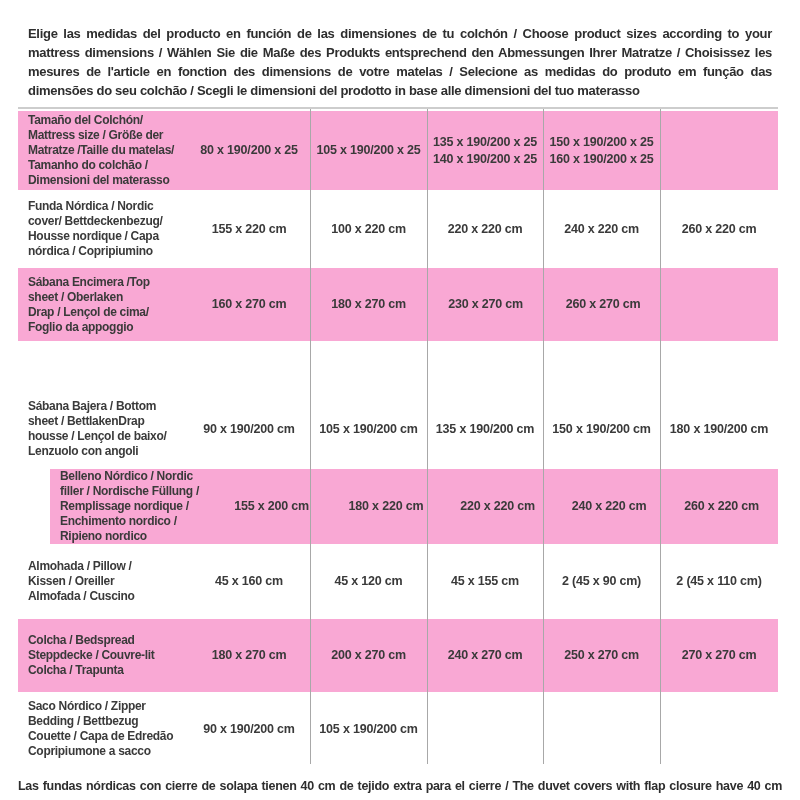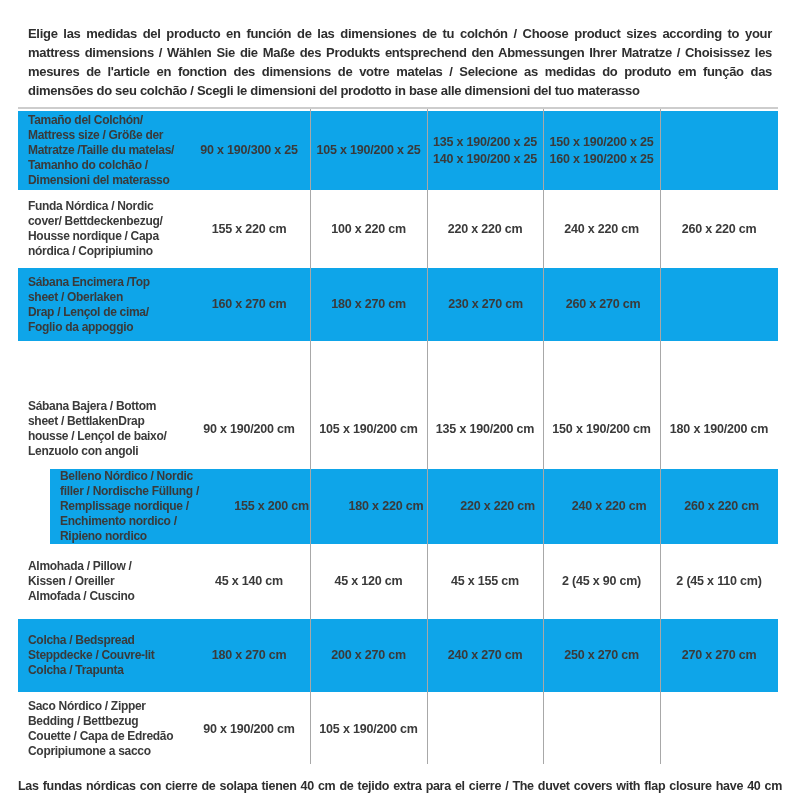--- a/index.html
+++ b/index.html
@@ -42,21 +42,21 @@
   }
   .vl1 { left: 292px; }
   .vl2 { left: 409px; }
   .vl3 { left: 525px; }
   .vl4 { left: 642px; }
   .row {
     display: flex;
     box-sizing: border-box;
   }
   .row.shade {
-    background: #0ea5e9;
+    background: #f9a8d4;
     border-top: 2px solid #ffffff;
     border-bottom: 2px solid #ffffff;
   }
   .r0 { height: 83px; }
   .r1 { height: 74px; }
   .r2 { height: 77px; }
   .r3 { height: 76px; margin-top: 48px; }
   .r4 { height: 79px; margin-left: 32px; }
   .r5 { height: 71px; }
   .r6 { height: 77px; }
@@ -112,21 +112,21 @@
     <div class="vl vl2"></div>
     <div class="vl vl3"></div>
     <div class="vl vl4"></div>
 
     <div class="row shade r0">
       <div class="cell label">Tamaño del Colchón/
 Mattress size / Größe der
 Matratze /Taille du matelas/
 Tamanho do colchão /
 Dimensioni del materasso</div>
-      <div class="cell val c1">90 x 190/300 x 25</div>
+      <div class="cell val c1">80 x 190/200 x 25</div>
       <div class="cell val c2">105 x 190/200 x 25</div>
       <div class="cell val c3">135 x 190/200 x 25
 140 x 190/200 x 25</div>
       <div class="cell val c4">150 x 190/200 x 25
 160 x 190/200 x 25</div>
     </div>
 
     <div class="row r1">
       <div class="cell label">Funda Nórdica / Nordic
 cover/ Bettdeckenbezug/
@@ -172,21 +172,21 @@
       <div class="cell val c2">180 x 220 cm</div>
       <div class="cell val c3">220 x 220 cm</div>
       <div class="cell val c4">240 x 220 cm</div>
       <div class="cell val c5">260 x 220 cm</div>
     </div>
 
     <div class="row r5">
       <div class="cell label">Almohada / Pillow /
 Kissen / Oreiller
 Almofada / Cuscino</div>
-      <div class="cell val c1">45 x 140 cm</div>
+      <div class="cell val c1">45 x 160 cm</div>
       <div class="cell val c2">45 x 120 cm</div>
       <div class="cell val c3">45 x 155 cm</div>
       <div class="cell val c4">2 (45 x 90 cm)</div>
       <div class="cell val c5">2 (45 x 110 cm)</div>
     </div>
 
     <div class="row shade r6">
       <div class="cell label">Colcha / Bedspread
 Steppdecke / Couvre-lit
 Colcha / Trapunta</div>

